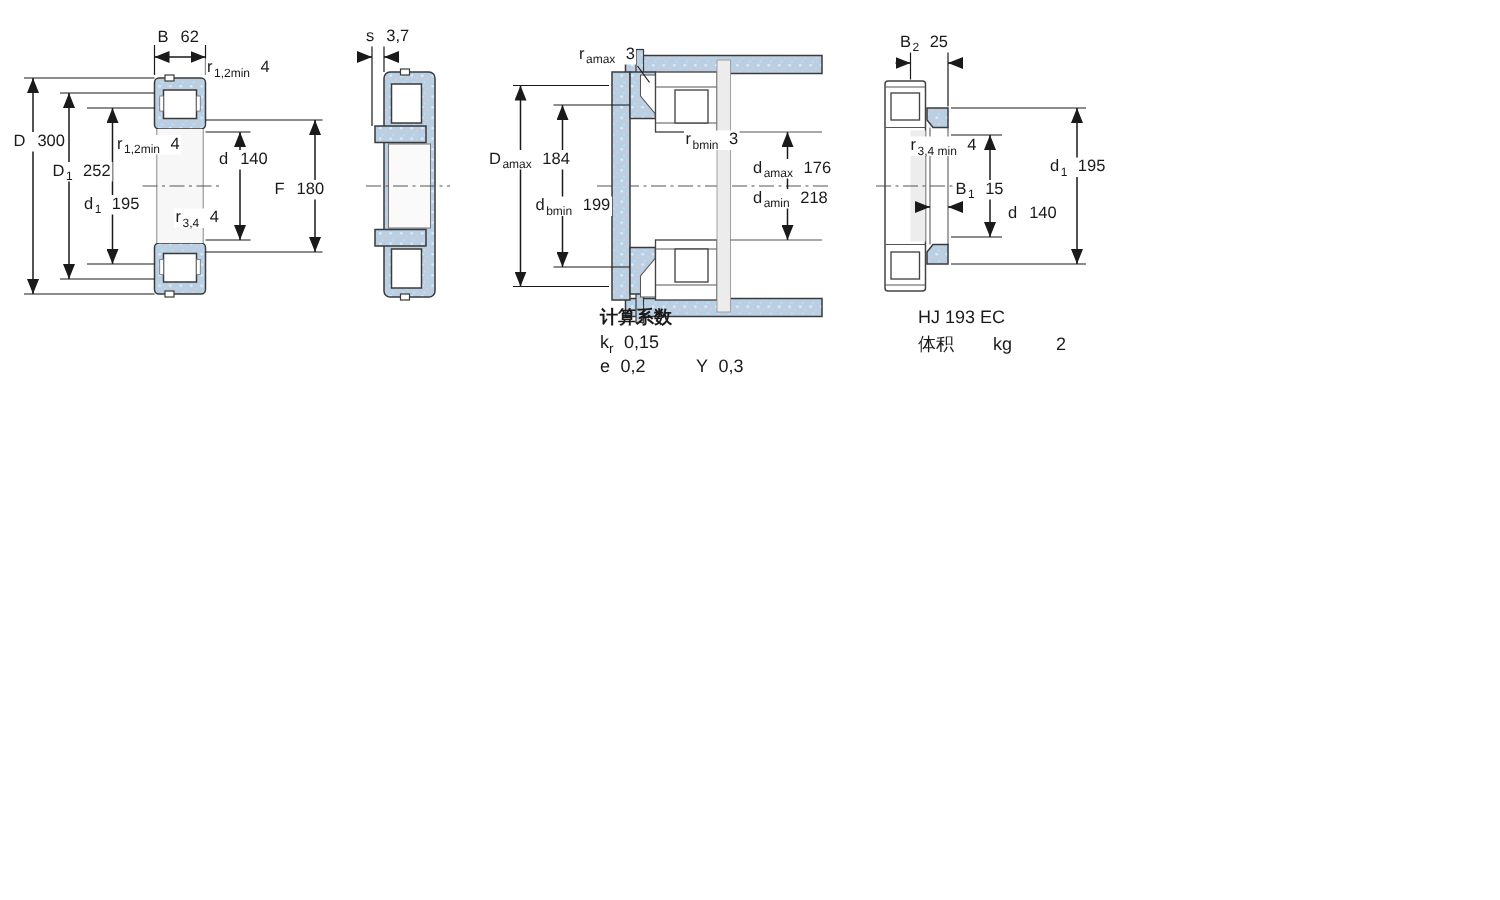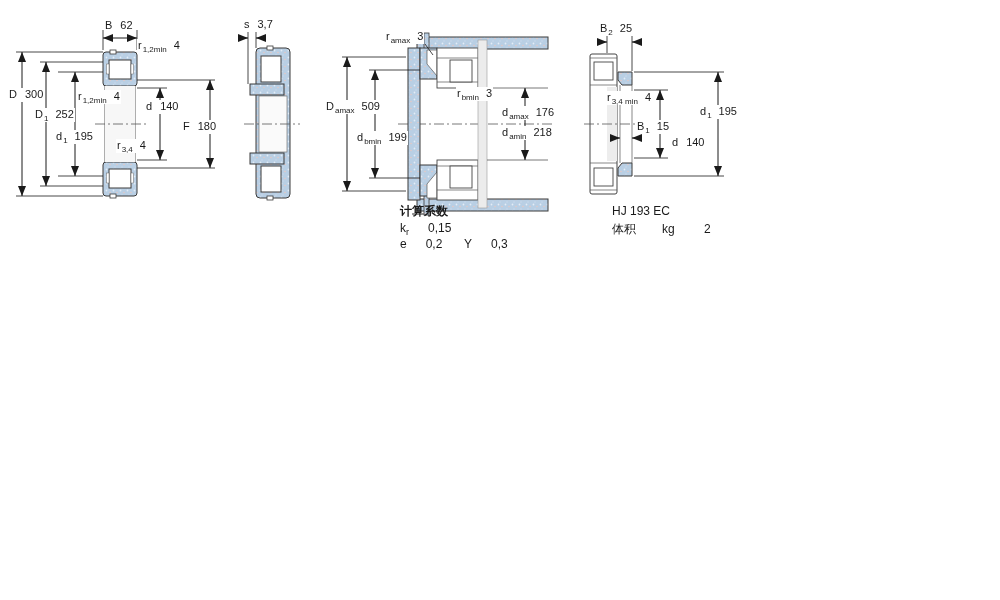--- a/index.html
+++ b/index.html
@@ -5,21 +5,21 @@
   html,body{margin:0;padding:0;background:#fff;}
   .canvas{position:relative;width:1000px;height:600px;background:#ffffff;
           font-family:"Liberation Sans",sans-serif;color:#1a1a1a;overflow:hidden;}
   .canvas > svg{position:absolute;left:0;top:0;}
   .dim{position:absolute;font-size:11px;line-height:13px;white-space:nowrap;
        background:#ffffff;padding:0 1px;color:#1a1a1a;}
   .dim .sub{font-size:8px;position:relative;top:3px;margin-left:1px;}
   .dim .val{margin-left:7px;}
   .txt{position:absolute;font-size:12px;line-height:14px;white-space:nowrap;}
   .txt .sub{font-size:9px;position:relative;top:3px;}
-  .txt .val{margin-left:19px;}
+  .txt .val{margin-left:7px;}
   .bold{font-weight:bold;}
 </style>
 </head>
 <body>
 
 <div class="canvas">
 
 <svg width="1000" height="600" viewBox="0 0 1000 600">
   <defs>
     <pattern id="stip" width="7" height="7" patternUnits="userSpaceOnUse">
@@ -168,21 +168,21 @@
   <div class="dim" style="left:34px;top:108px"><span>D</span><span class="sub">1</span><span class="val">252</span></div>
   <div class="dim" style="left:55px;top:130px"><span>d</span><span class="sub">1</span><span class="val">195</span></div>
   <div class="dim" style="left:77px;top:90px"><span>r</span><span class="sub">1,2min</span><span class="val">4</span></div>
   <div class="dim" style="left:145px;top:100px"><span>d</span><span class="sub"></span><span class="val">140</span></div>
   <div class="dim" style="left:116px;top:139px"><span>r</span><span class="sub">3,4</span><span class="val">4</span></div>
   <div class="dim" style="left:182px;top:120px"><span>F</span><span class="sub"></span><span class="val">180</span></div>
 
   <div class="dim" style="left:243px;top:18px"><span>s</span><span class="sub"></span><span class="val">3,7</span></div>
 
   <div class="dim" style="left:385px;top:30px"><span>r</span><span class="sub">amax</span><span class="val">3</span></div>
-  <div class="dim" style="left:325px;top:100px"><span>D</span><span class="sub">amax</span><span class="val">509</span></div>
+  <div class="dim" style="left:325px;top:100px"><span>D</span><span class="sub">amax</span><span class="val">184</span></div>
   <div class="dim" style="left:356px;top:131px"><span>d</span><span class="sub">bmin</span><span class="val">199</span></div>
   <div class="dim" style="left:456px;top:87px"><span>r</span><span class="sub">bmin</span><span class="val">3</span></div>
   <div class="dim" style="left:501px;top:106px"><span>d</span><span class="sub">amax</span><span class="val">176</span></div>
   <div class="dim" style="left:501px;top:126px"><span>d</span><span class="sub">amin</span><span class="val">218</span></div>
 
   <div class="dim" style="left:599px;top:22px"><span>B</span><span class="sub">2</span><span class="val">25</span></div>
   <div class="dim" style="left:606px;top:91px"><span>r</span><span class="sub">3,4 min</span><span class="val">4</span></div>
   <div class="dim" style="left:699px;top:105px"><span>d</span><span class="sub">1</span><span class="val">195</span></div>
   <div class="dim" style="left:636px;top:120px"><span>B</span><span class="sub">1</span><span class="val">15</span></div>
   <div class="dim" style="left:671px;top:136px"><span>d</span><span class="sub"></span><span class="val">140</span></div>

